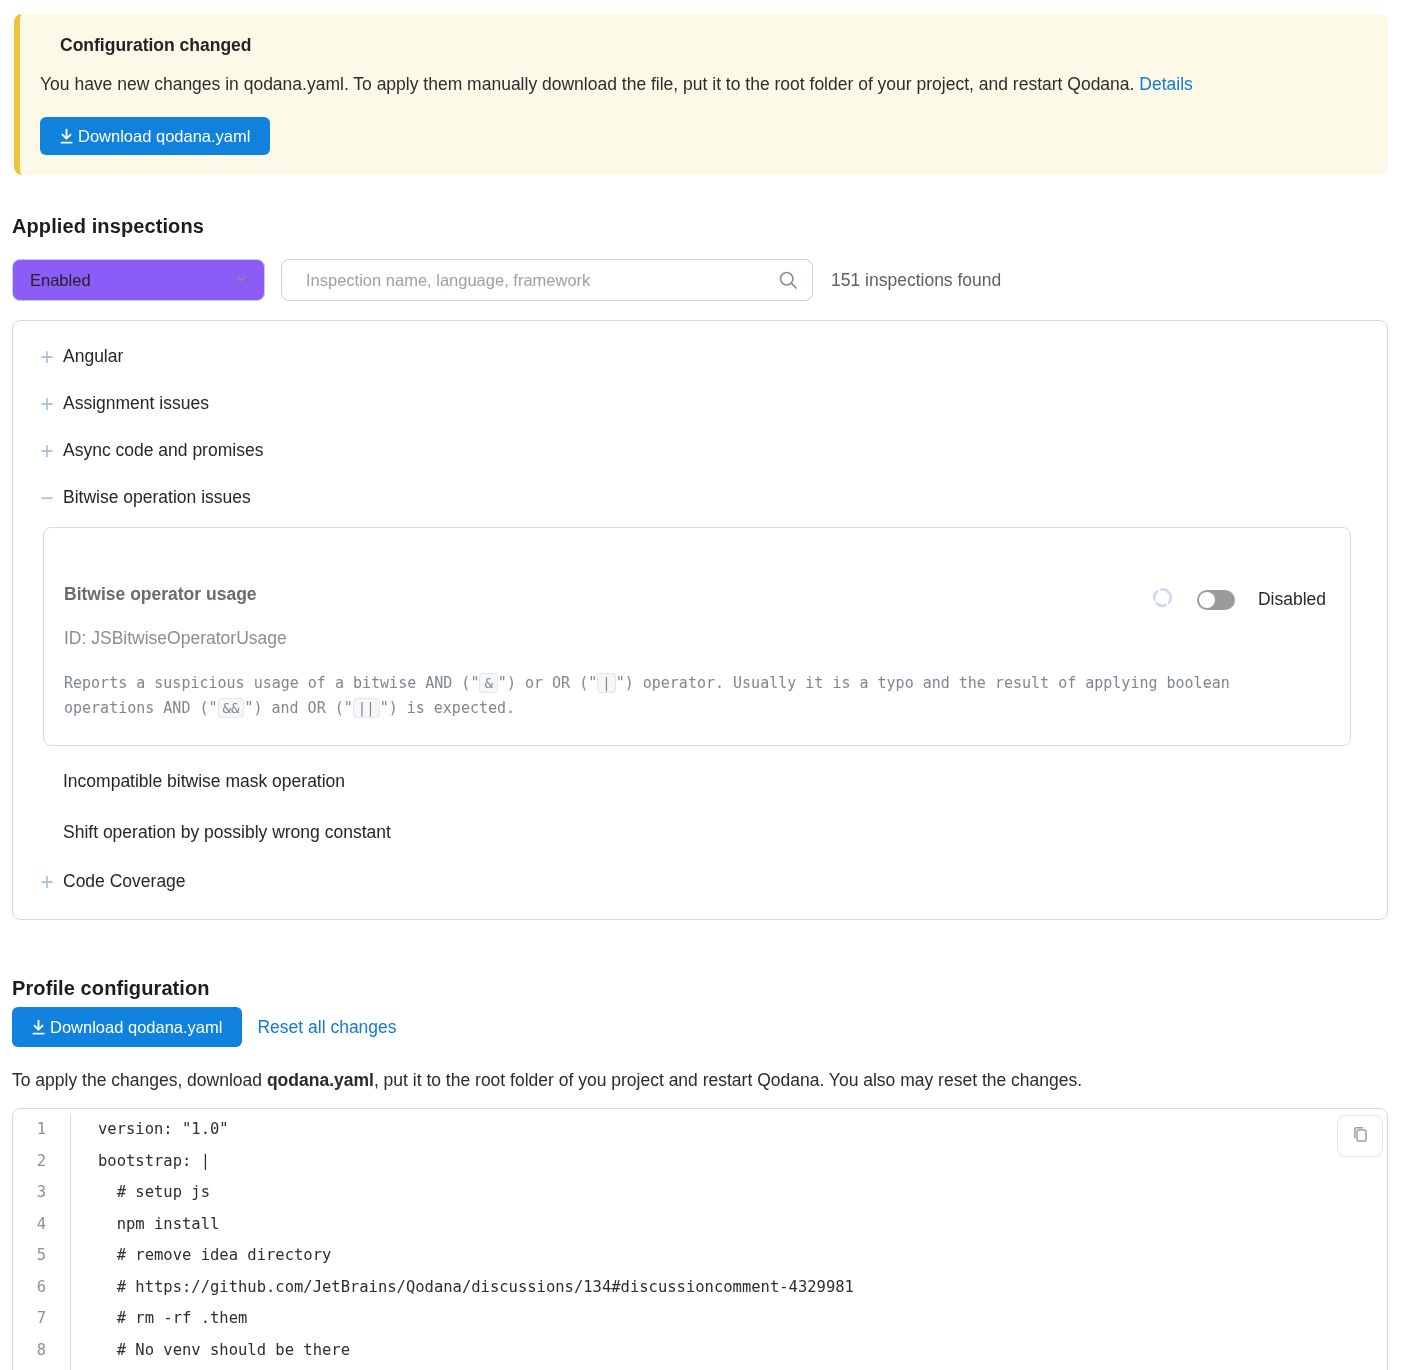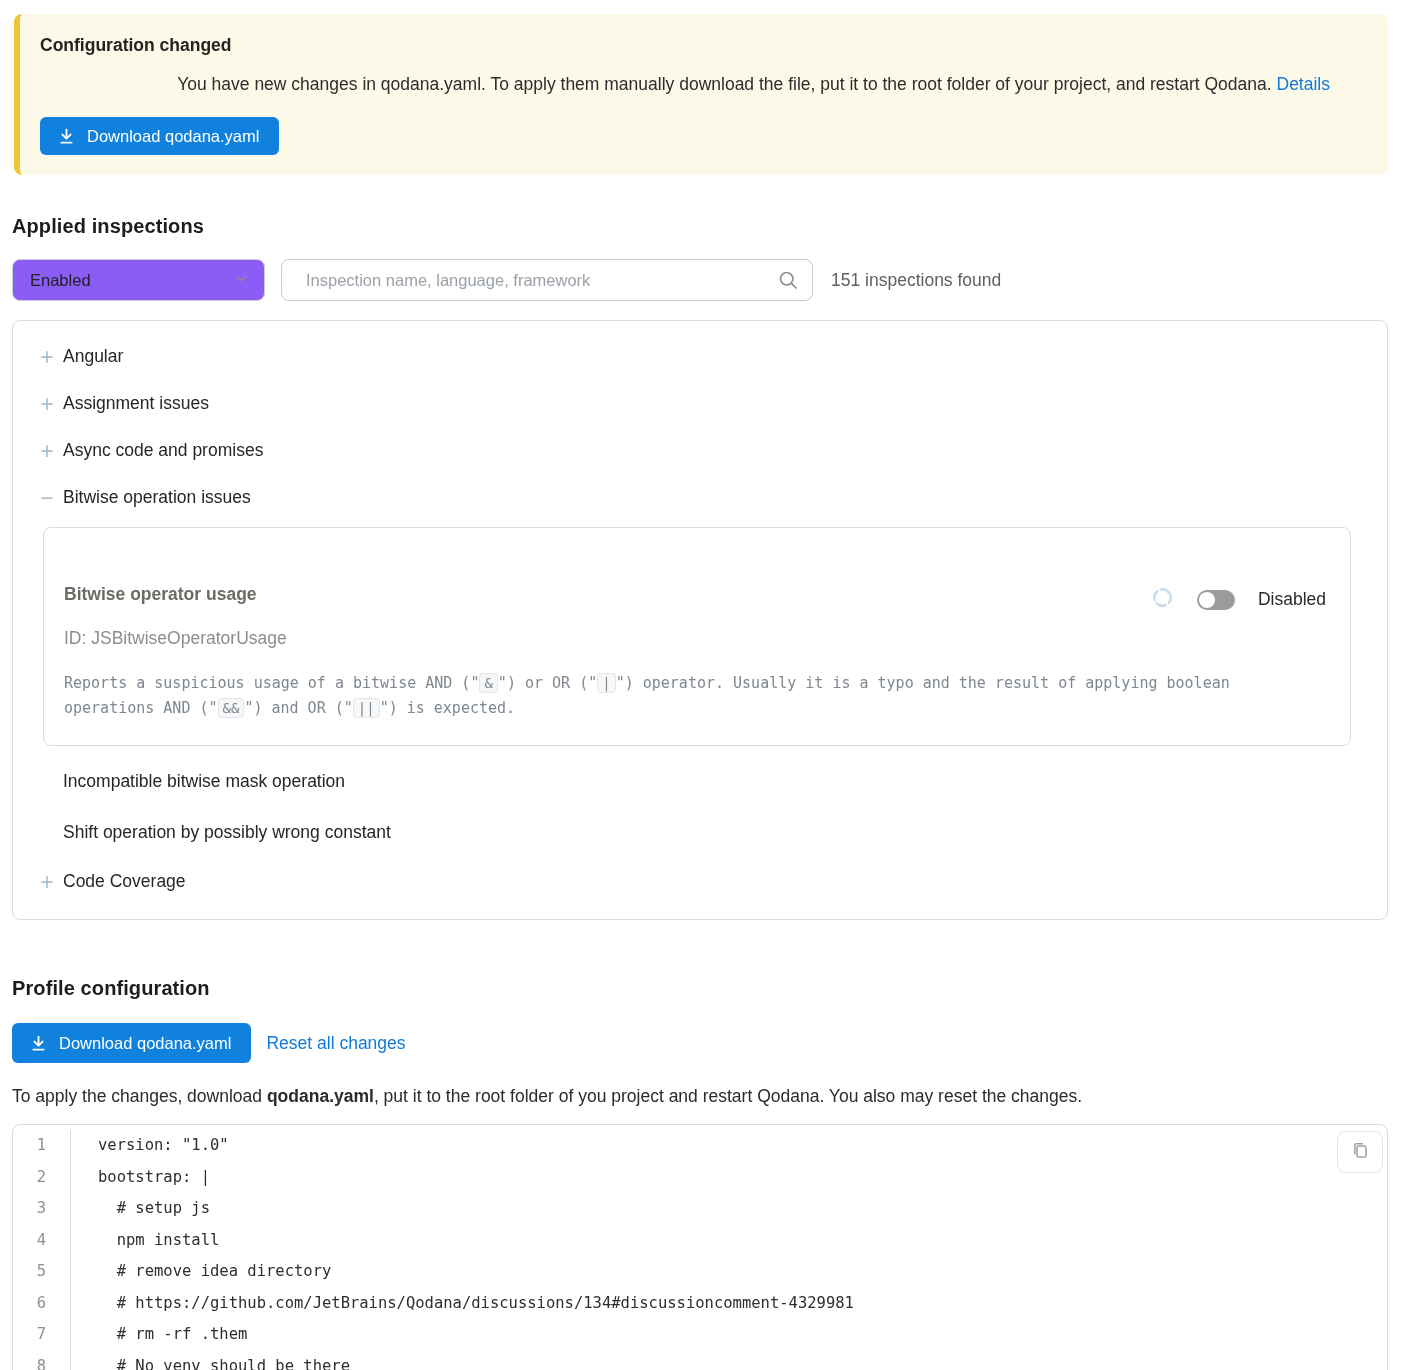--- a/index.html
+++ b/index.html
@@ -13,26 +13,26 @@
 
   
   .banner {
     margin: 0 0 40px 2px;
     width: 1374px;
     background: #fcf9e9;
     border-left: 6px solid #f0c437;
     border-radius: 8px;
     padding: 21px 24px 20px 20px;
   }
-  .banner h2 { font-size: 17.5px; font-weight: 700; color: #232323; margin-bottom: 13px; }
-  .banner .msg { font-size: 17.5px; line-height: 31px; color: #2d2d2d; max-width: 1290px; text-align: right; }
+  .banner h2 { font-size: 17.5px; font-weight: 700; color: #232323; margin-bottom: 13px; margin-left: 20px; }
+  .banner .msg { font-size: 17.5px; line-height: 31px; color: #2d2d2d; max-width: 1290px; }
   .link { color: #1179d8; text-decoration: none; cursor: pointer; }
 
   .btn-primary {
-    display: inline-flex; align-items: center; gap: 11px;
+    display: inline-flex; align-items: center; gap: 2px;
     background: #1082de; color: #ffffff; border: none; cursor: pointer;
     font-family: inherit; font-size: 16.5px;
     border-radius: 6px; padding: 0 20px 0 17px; height: 38px;
     margin-top: 17px;
   }
   .btn-primary svg { display: block; }
 
   
   .section-heading { font-size: 20px; font-weight: 700; color: #1d1d1d; letter-spacing: .1px; }
   #applied-heading { margin-bottom: 21px; }
@@ -101,21 +101,21 @@
     background: #f6f7f8; border: 1px solid #e3e6ea; border-radius: 4px;
     padding: 1px 4px; color: #7e8790;
   }
   .sub-item {
     padding-left: 26px; height: 51px; display: flex; align-items: center;
     font-size: 17.5px; color: #262626; cursor: pointer;
   }
 
   
   #profile-section { margin-top: 57px; }
-  #profile-heading { margin-bottom: 23px; }
+  #profile-heading { margin-bottom: 7px; }
   .actions-row { display: flex; align-items: center; }
   .actions-row .btn-primary { margin-top: 0; height: 40px; }
   .actions-row .link { margin-left: 15px; font-size: 17.5px; }
   .instruction { margin-top: 23px; font-size: 17.5px; color: #2b2b2b; }
   .instruction b { font-weight: 700; }
 
   .code-block {
     margin-top: 17px; width: 1376px; min-height: 300px;
     border: 1px solid #d7dbe0; border-radius: 8px; background: #fff;
     position: relative; padding: 5px 0 10px 0;

